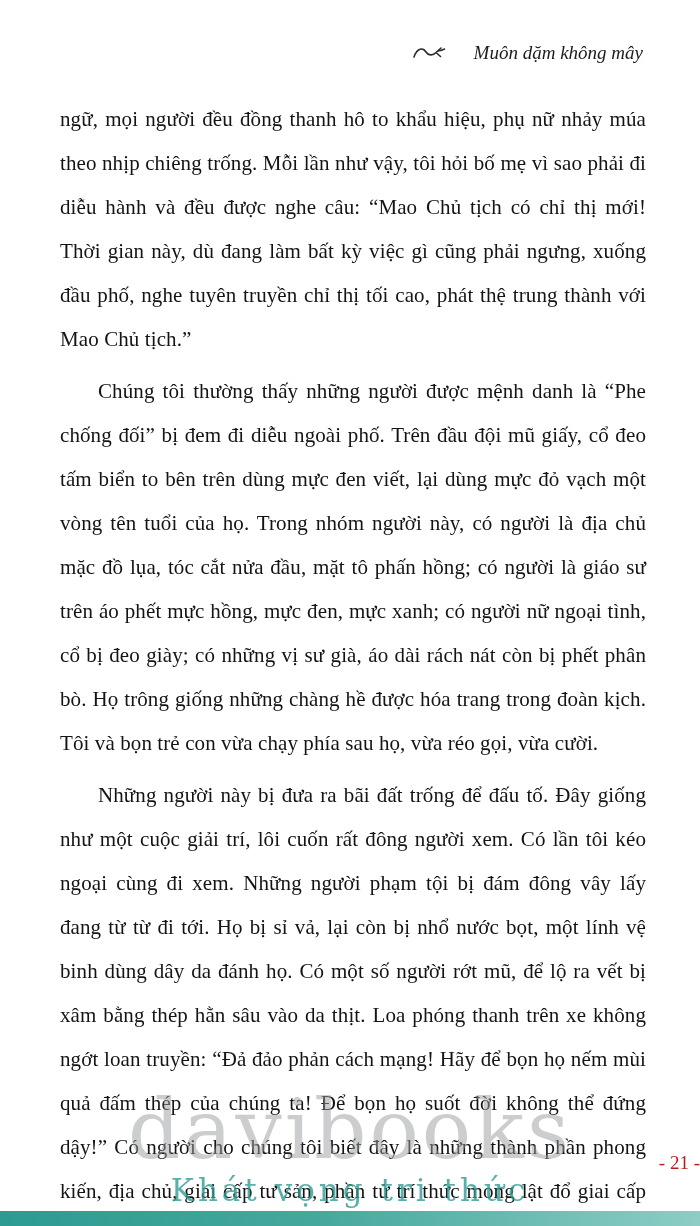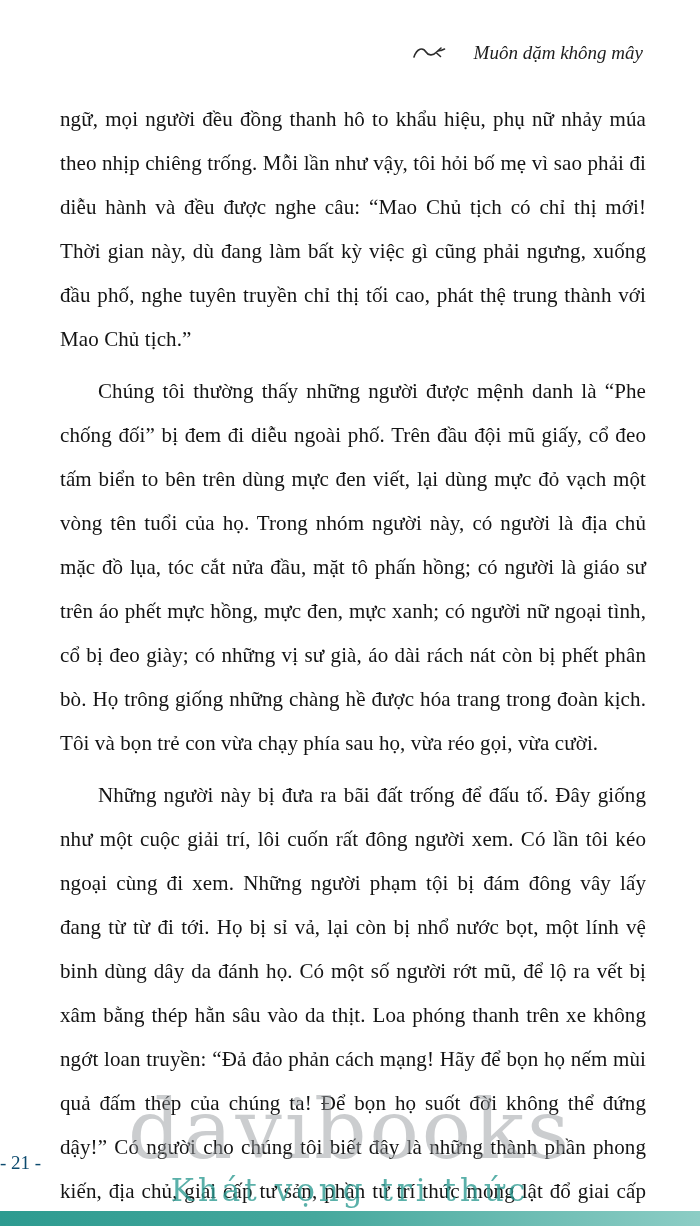--- a/index.html
+++ b/index.html
@@ -28,23 +28,23 @@
     line-height:44px;
     text-align:justify;
     color:#141414;
     letter-spacing:0.1px;
   }
   .body-text p.indent { text-indent:38px; }
   .body-text p + p { margin-top:8px; }
   .page-number {
     position:absolute;
     bottom:52px; left:0; width:100%;
-    text-align:left;
+    text-align:right;
     font-size:19px;
-    color:#0c4a6e;
+    color:#b91c1c;
     z-index:3;
   }
   .watermark {
     position:absolute;
     left:0; bottom:18px; width:100%;
     text-align:center;
     z-index:2;
     pointer-events:none;
     margin-top:43px;
   }

